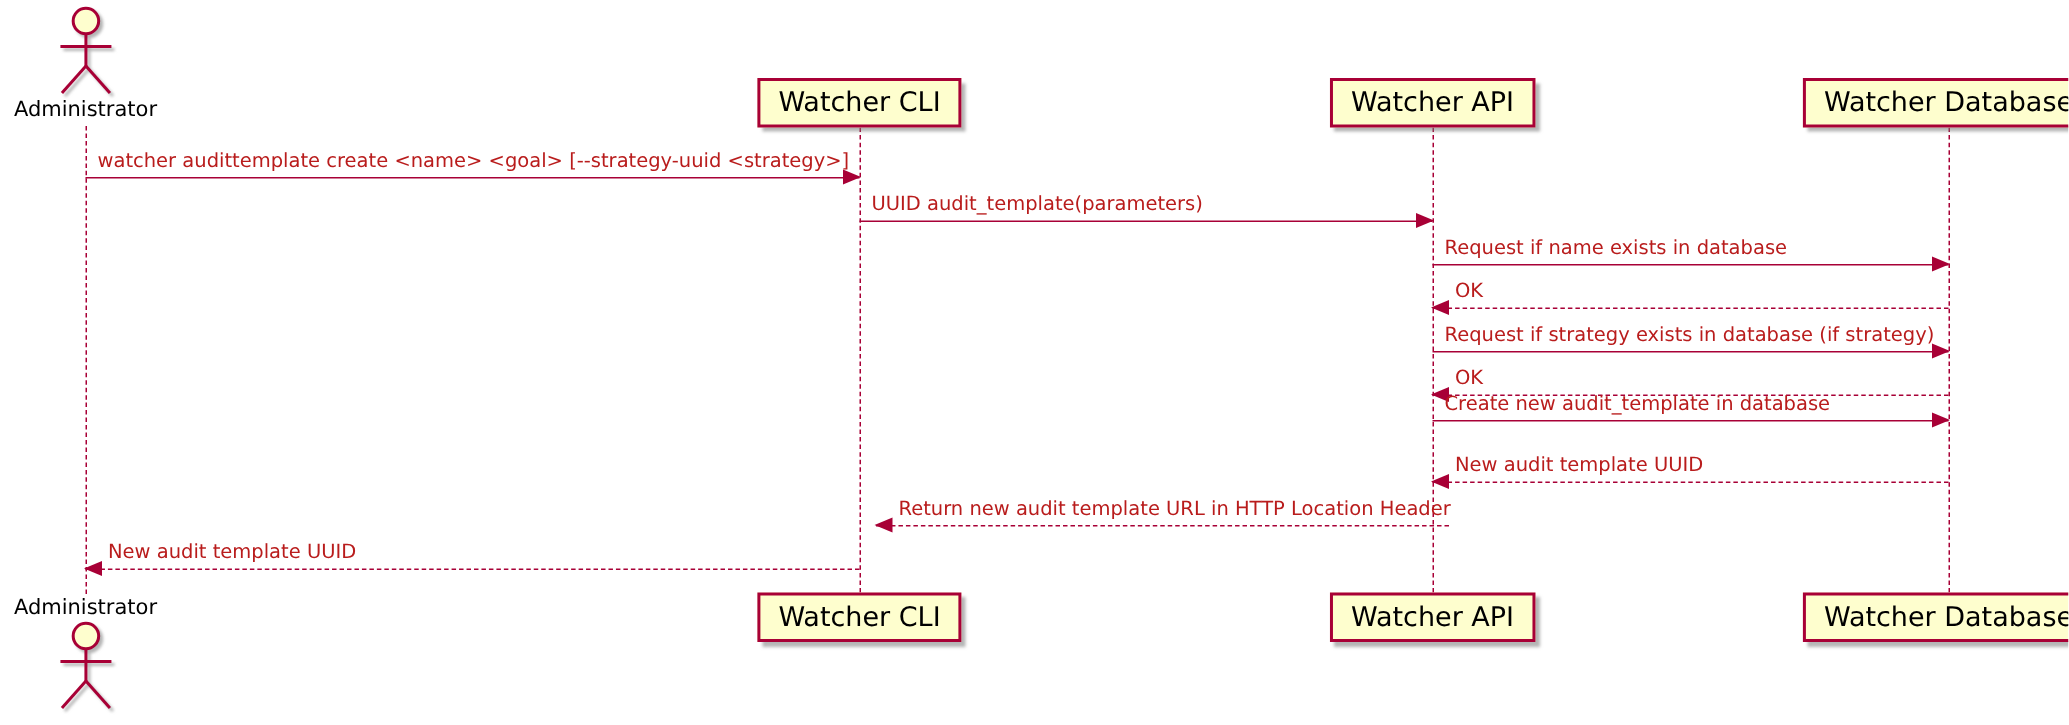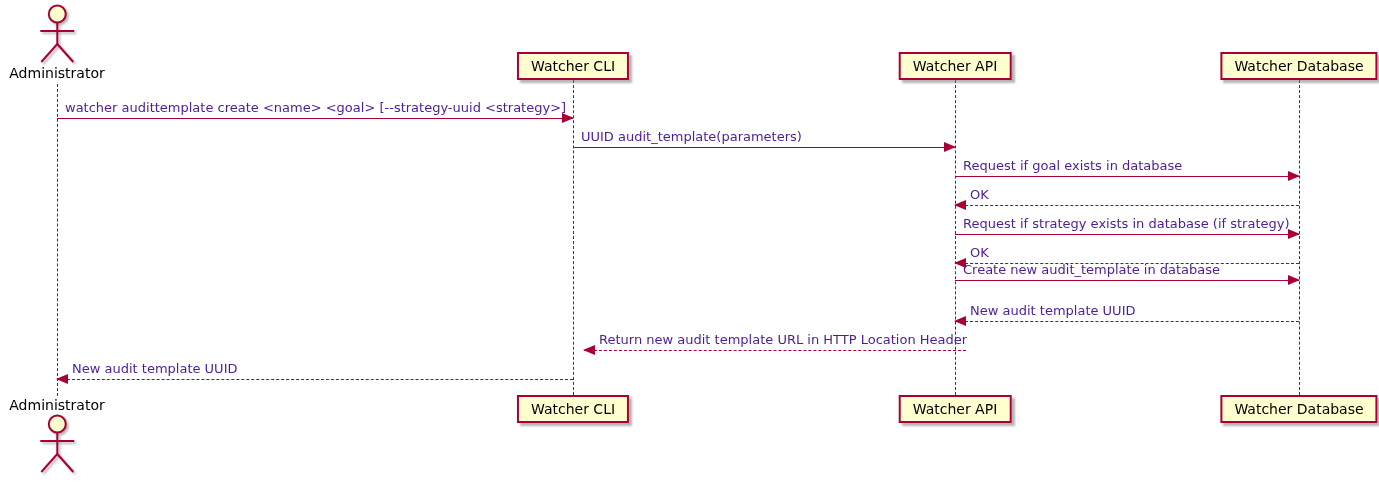--- a/index.html
+++ b/index.html
@@ -10,21 +10,21 @@
     background: #ffffff;
     font-family: "DejaVu Sans", "Liberation Sans", sans-serif;
     overflow: hidden;
   }
   .participant {
     position: absolute;
     transform: translateX(-50%);
     background: #FEFECE;
     border: 2px solid #A80036;
     padding: 4px 12px;
-    font-size: 14px;
+    font-size: 18px;
     color: #000000;
     white-space: nowrap;
     box-shadow: 3px 3px 2px rgba(120,120,120,0.55);
     z-index: 3;
   }
   .lifeline {
     position: absolute;
     width: 0;
     border-left: 1px dashed #A80036;
     z-index: 1;
@@ -50,21 +50,21 @@
     height: 0;
     z-index: 2;
   }
   .message.solid { border-top: 1px solid #A80036; }
   .message.dashed { border-top: 1px dashed #A80036; text-decoration: underline; }
   .msg-label {
     position: absolute;
     top: -19px;
     white-space: nowrap;
     font-size: 13px;
-    color: #4c1d95;
+    color: #b91c1c;
   }
   .arrowhead {
     position: absolute;
     width: 0;
     height: 0;
     border-top: 5px solid transparent;
     border-bottom: 5px solid transparent;
     top: -6px;
   }
   .arrowhead.right { right: -1px; border-left: 12px solid #A80036; }
@@ -112,21 +112,21 @@
 
 <div class="message solid" style="left: 57px; top: 118px; width: 516px;">
       <span class="msg-label" style="left: 8px;">watcher audittemplate create &lt;name&gt; &lt;goal&gt; [--strategy-uuid &lt;strategy&gt;]</span>
       <span class="arrowhead right"></span>
     </div>
     <div class="message solid" style="left: 573px; top: 147px; width: 382px;">
       <span class="msg-label" style="left: 8px;">UUID audit_template(parameters)</span>
       <span class="arrowhead right"></span>
     </div>
     <div class="message solid" style="left: 955px; top: 176px; width: 344px;">
-      <span class="msg-label" style="left: 8px;">Request if goal exists in database</span>
+      <span class="msg-label" style="left: 8px;">Request if name exists in database</span>
       <span class="arrowhead right"></span>
     </div>
     <div class="message dashed" style="left: 955px; top: 205px; width: 344px;">
       <span class="msg-label" style="left: 15px;">OK</span>
       <span class="arrowhead left"></span>
     </div>
     <div class="message solid" style="left: 955px; top: 234px; width: 344px;">
       <span class="msg-label" style="left: 8px;">Request if strategy exists in database (if strategy)</span>
       <span class="arrowhead right"></span>
     </div>

